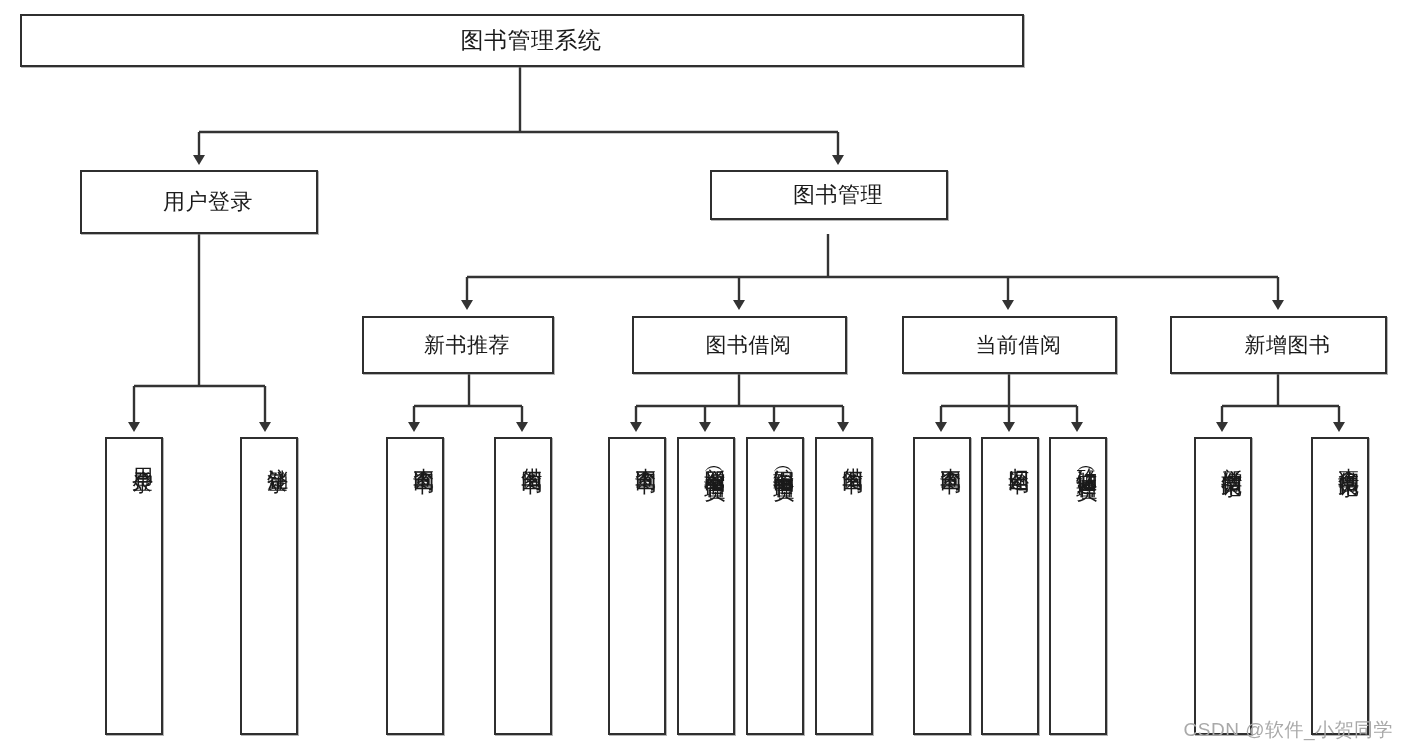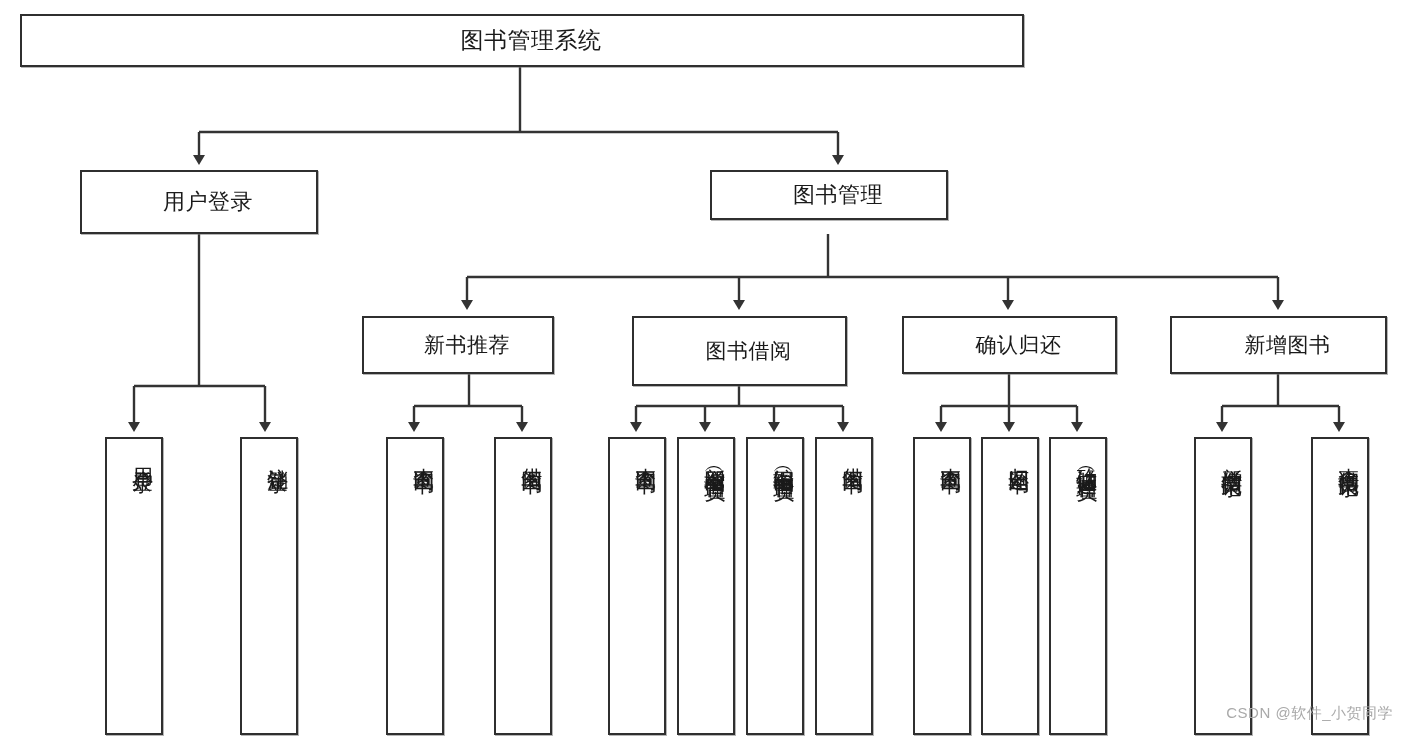--- a/index.html
+++ b/index.html
@@ -54,22 +54,22 @@
     position: absolute;
     left: 0;
     top: 0;
     width: 1405px;
     height: 747px;
     pointer-events: none;
   }
   #watermark {
     position: absolute;
     right: 12px;
-    bottom: 24px;
-    font-size: 15px;
+    bottom: 4px;
+    font-size: 19px;
     color: #a9a9a9;
     letter-spacing: 0.5px;
     white-space: nowrap;
     user-select: none;
   }
 </style>
 </head>
 <body>
 
 <div id="canvas">
@@ -131,25 +131,25 @@
   <div class="node level2" style="left:80px; top:170px; width:238px; height:64px;">
     <span class="label">用户登录</span>
   </div>
   <div class="node level2" style="left:710px; top:170px; width:238px; height:50px;">
     <span class="label">图书管理</span>
   </div>
 
   <div class="node level3" style="left:362px; top:316px; width:192px; height:58px;">
     <span class="label">新书推荐</span>
   </div>
-  <div class="node level3" style="left:632px; top:316px; width:215px; height:70px;text-align:right;">
+  <div class="node level3" style="left:632px; top:316px; width:215px; height:58px;text-align:right;">
     <span class="label">图书借阅</span>
   </div>
   <div class="node level3" style="left:902px; top:316px; width:215px; height:58px;">
-    <span class="label">确认归还</span>
+    <span class="label">当前借阅</span>
   </div>
   <div class="node level3" style="left:1170px; top:316px; width:217px; height:58px;">
     <span class="label">新增图书</span>
   </div>
 
   <div class="node leaf" style="left:105px; top:437px; width:58px; height:298px;">
     <span class="label">用户登录</span>
   </div>
   <div class="node leaf" style="left:240px; top:437px; width:58px; height:298px;">
     <span class="label">注销登录</span>

